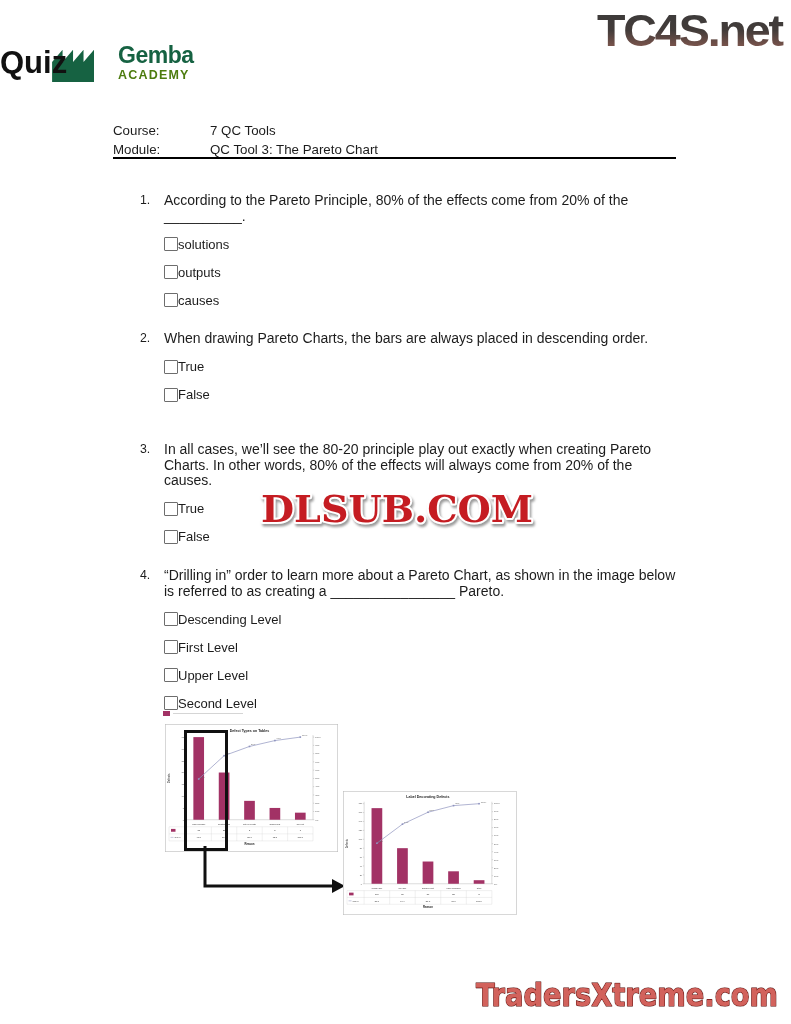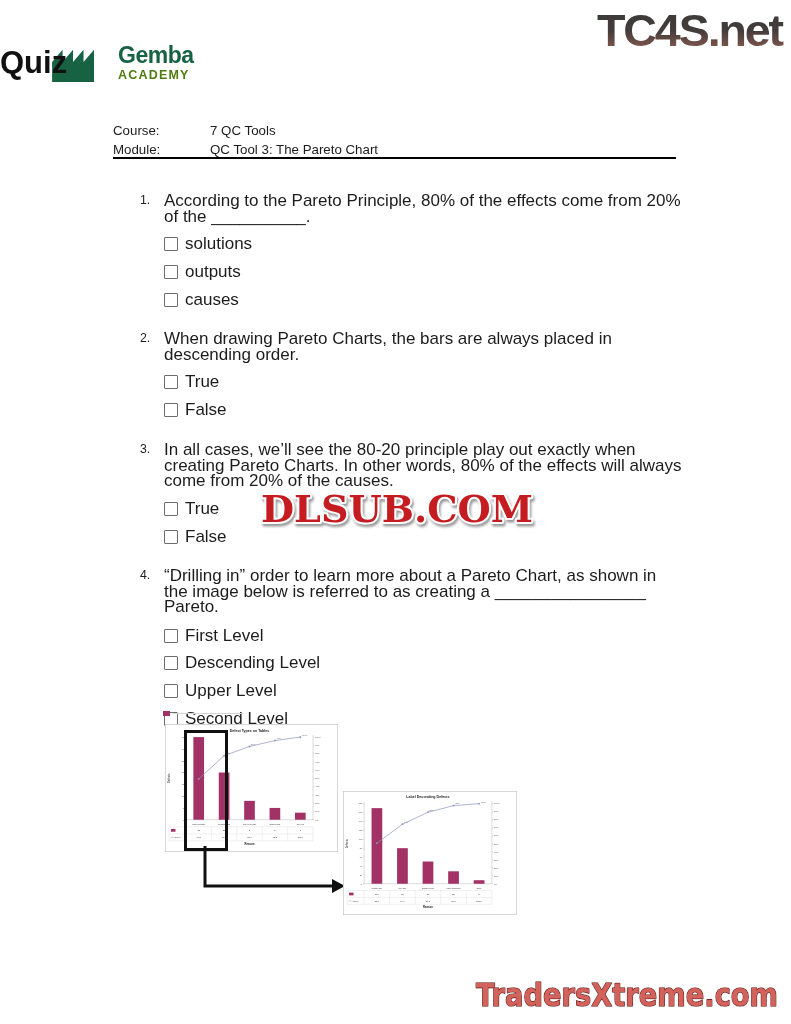--- a/index.html
+++ b/index.html
@@ -17,24 +17,24 @@
   .tc4s{position:absolute;left:595px;top:4px;}
   
   .meta{position:absolute;left:113px;top:121px;font-size:13.3px;}
   .meta-row{display:flex;height:19px;align-items:center;}
   .meta-label{width:97px;}
   .rule{position:absolute;left:113px;top:157px;width:563px;height:2px;background:#000;}
   
   .q{position:absolute;left:140px;display:flex;}
   .qnum{width:24px;font-size:12.3px;}
   .qbody{width:520px;}
-  .qtext{font-size:17px;line-height:15.5px;}
+  .qtext{font-size:14px;line-height:15.5px;}
   .opt{display:flex;align-items:center;height:14px;margin-top:14px;}
   .cb{width:12px;height:12px;border:1px solid #6d6d6d;background:#fff;border-radius:1px;flex:0 0 auto;}
-  .opt-label{font-size:17px;margin-left:7px;}
+  .opt-label{font-size:13px;margin-left:0;}
   
   .chart{position:absolute;background:#fff;}
   .hl-rect{position:absolute;left:184px;top:730px;width:44px;height:121px;
     border:3px solid #101010;box-sizing:border-box;background:transparent;}
   .arrow{position:absolute;left:183px;top:846px;}
   .legend-frag{position:absolute;left:163px;top:711px;display:flex;align-items:center;gap:3px;}
   .legend-frag .sw{width:7px;height:5px;background:#A23265;}
   .legend-frag .ln{width:70px;height:1px;background:#d5d5d5;}
   
   .wm-dlsub{position:absolute;left:257px;top:481px;}
@@ -133,27 +133,27 @@
       <feDropShadow dx="1.5" dy="2.5" stdDeviation="0.9" flood-color="#9a9a9a"></feDropShadow>
     </filter>
   </defs>
   <text x="4" y="41" font-family="DejaVu Serif, serif" font-weight="bold" font-size="38" fill="#C51F24" stroke="#ffffff" stroke-width="4" paint-order="stroke" stroke-linejoin="round" filter="url(#dlsh)" textLength="272" lengthAdjust="spacingAndGlyphs">DLSUB.COM</text>
 </svg>
 
 <div class="q" style="top:568px">
   <div class="qnum">4.</div>
   <div class="qbody">
     <div class="qtext">“Drilling in” order to learn more about a Pareto Chart, as shown in the image below is referred to as creating a ________________ Pareto.</div>
+    <div class="opt" style="margin-top:13px">
+      <span class="cb"></span>
+      <span class="opt-label">Descending Level</span>
+    </div>
     <div class="opt">
       <span class="cb"></span>
       <span class="opt-label">First Level</span>
-    </div>
-    <div class="opt" style="margin-top:13px">
-      <span class="cb"></span>
-      <span class="opt-label">Descending Level</span>
     </div>
     <div class="opt">
       <span class="cb"></span>
       <span class="opt-label">Upper Level</span>
     </div>
     <div class="opt">
       <span class="cb"></span>
       <span class="opt-label">Second Level</span>
     </div>
   </div>

